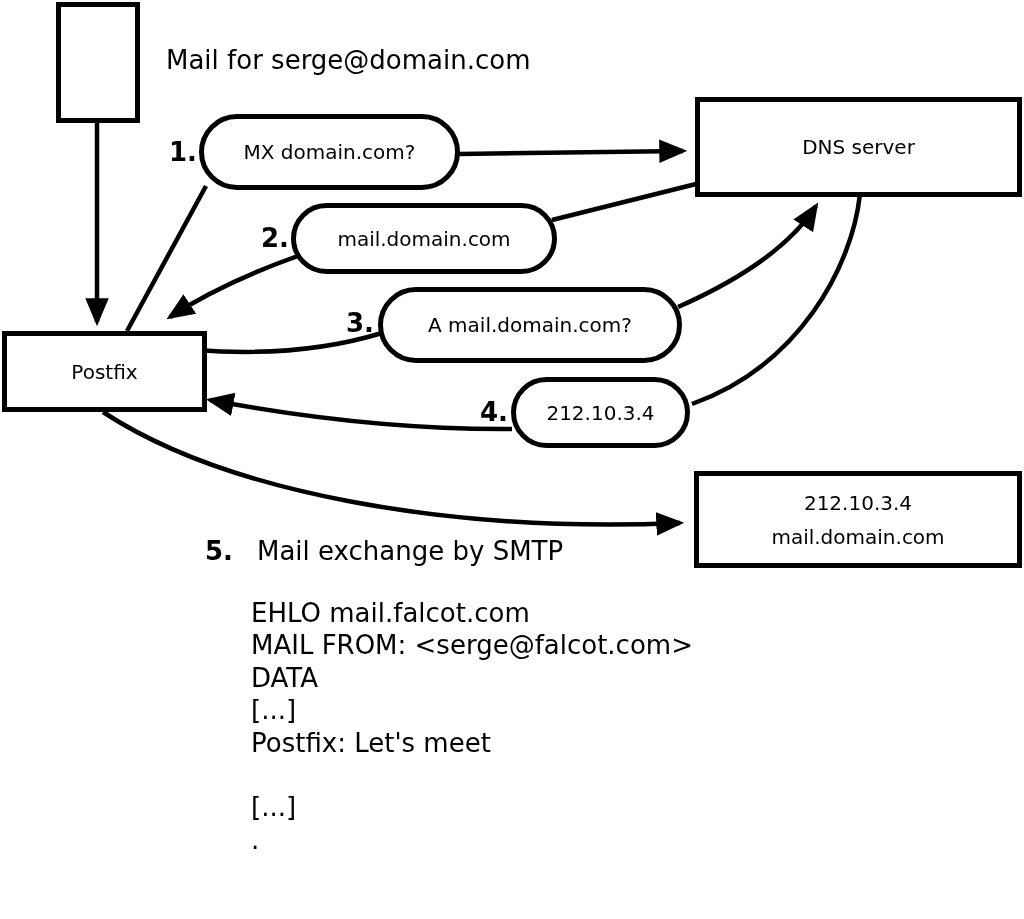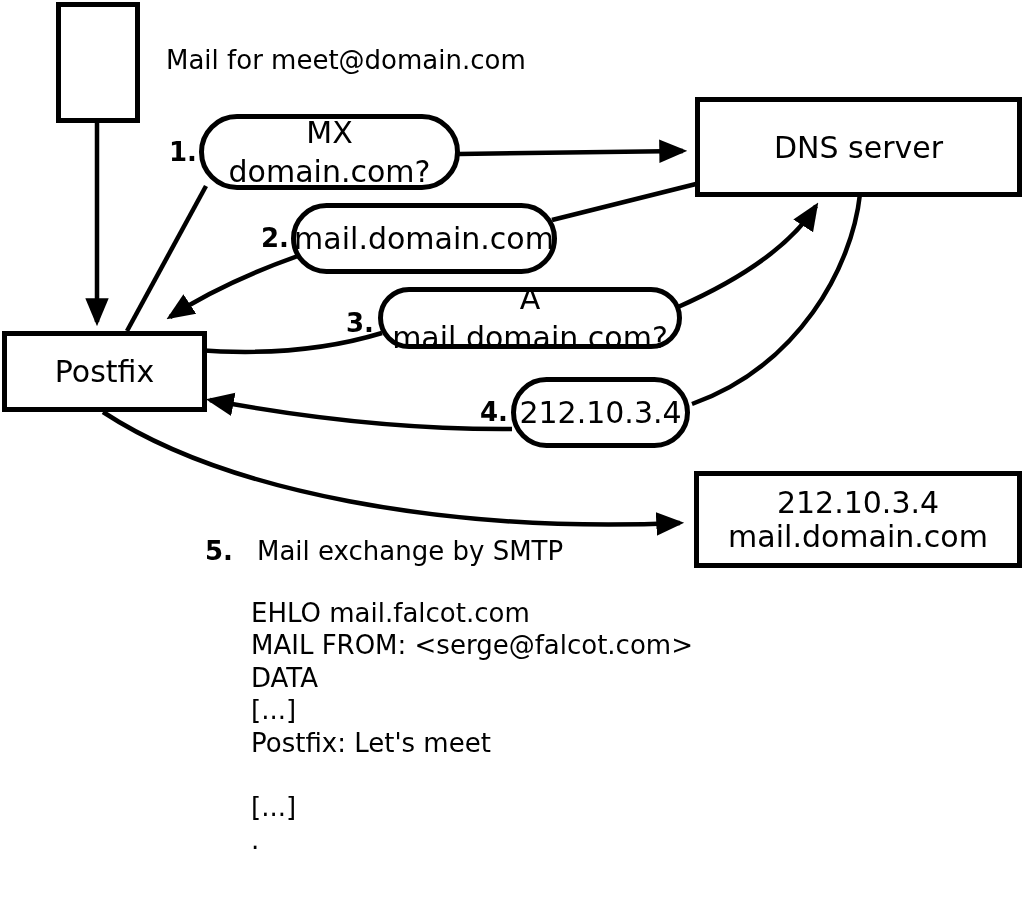--- a/index.html
+++ b/index.html
@@ -19,21 +19,21 @@
     z-index: 1;
   }
   .node {
     position: absolute;
     box-sizing: border-box;
     background: #ffffff;
     border: 5px solid #000000;
     display: flex;
     align-items: center;
     justify-content: center;
-    font-size: 30px;
+    font-size: 20px;
     line-height: 1.3;
     z-index: 2;
     text-align: center;
   }
   .envelope {
     position: absolute;
     box-sizing: border-box;
     background: #ffffff;
     border: 5px solid #000000;
     z-index: 2;
@@ -86,21 +86,21 @@
       <path d="M298,256 Q222,283 170,317" marker-end="url(#arrowhead)"></path>
       <path d="M196,350 Q300,358 382,333"></path>
       <path d="M678,307 Q780,262 816,206" marker-end="url(#arrowhead)"></path>
       <path d="M860,194 C852,268 798,366 692,404"></path>
       <path d="M512,429 Q370,430 210,400" marker-end="url(#arrowhead)"></path>
       <path d="M103,412 C225,492 445,533 680,523" marker-end="url(#arrowhead)"></path>
     </g>
   </svg>
 
   <div class="envelope" style="left:56px; top:2px; width:84px; height:121px;"></div>
-  <div class="freetext" style="left:166px; top:45px;">Mail for meet@domain.com</div>
+  <div class="freetext" style="left:166px; top:45px;">Mail for serge@domain.com</div>
 
   <div class="node" style="left:695px; top:97px; width:327px; height:100px;">
     <span>DNS server</span>
   </div>
 
   <div class="node" style="left:2px; top:331px; width:205px; height:81px;">
     <span>Postfix</span>
   </div>
 
   <div class="node mail-server-box" style="left:694px; top:471px; width:328px; height:97px;">
@@ -112,21 +112,21 @@
   <div class="node pill" style="left:199px; top:114px; width:261px; height:76px;">
     <span>MX domain.com?</span>
   </div>
 
   <div class="stepnum" style="left:245px; top:223px; width:44px;">2.</div>
   <div class="node pill" style="left:291px; top:203px; width:266px; height:71px;">
     <span>mail.domain.com</span>
   </div>
 
   <div class="stepnum" style="left:330px; top:308px; width:44px;">3.</div>
-  <div class="node pill" style="left:378px; top:287px; width:304px; height:62px;">
+  <div class="node pill" style="left:378px; top:287px; width:304px; height:76px;">
     <span>A mail.domain.com?</span>
   </div>
 
   <div class="stepnum" style="left:464px; top:397px; width:44px;">4.</div>
   <div class="node pill" style="left:511px; top:377px; width:179px; height:71px;">
     <span>212.10.3.4</span>
   </div>
 
   <div class="stepnum" style="left:196px; top:536px; width:37px;">5.</div>
   <div class="freetext" style="left:257px; top:536px;">Mail exchange by SMTP</div>

